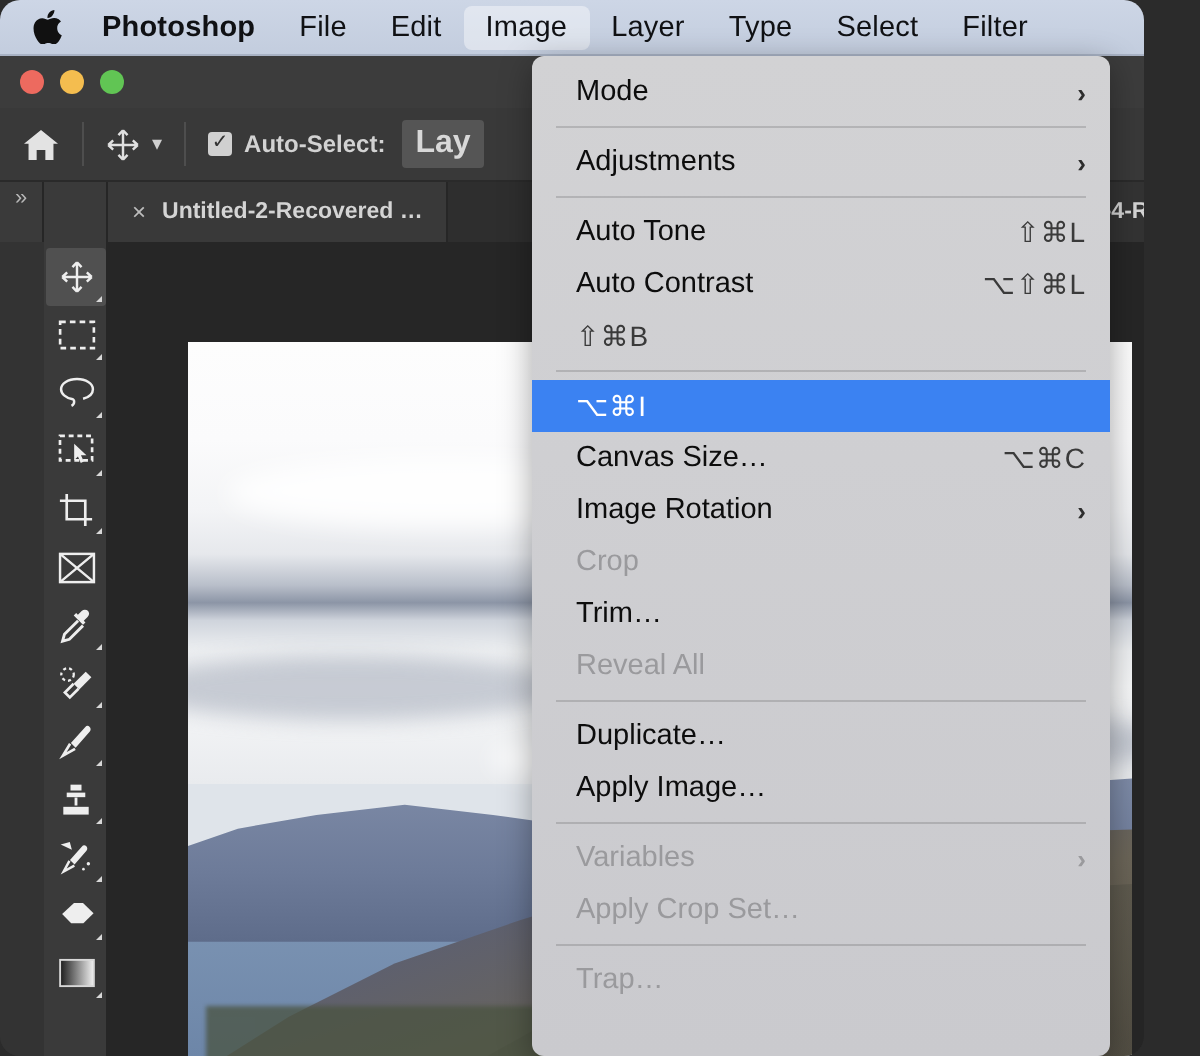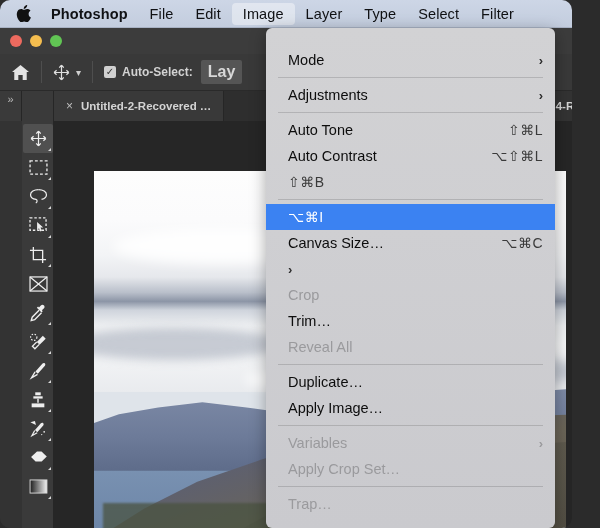--- a/index.html
+++ b/index.html
@@ -150,21 +150,21 @@
     position:absolute; left:2%; top: 93%; width: 44%; height: 8%;
     background: #4a5340; opacity:.75; filter: blur(1px);
   }
 
   
   .menu {
     position: absolute; left: 266px; top: 28px; width: 289px; height: 500px;
     background: linear-gradient(180deg,#d2d2d4 0%, #cfcfd2 40%, #cacace 100%);
     border-radius: 6px 6px 6px 6px;
     box-shadow: 0 4px 16px rgba(0,0,0,.35);
-    padding: 19px 0 0 0;
+    padding: 5px 0 0 0;
     overflow: hidden;
   }
   .mi {
     position: relative; height: 26px; display:flex; align-items:center;
     padding: 0 12px 0 22px; color: #0d0d0d; font-size: 14.5px;
     white-space: nowrap;
   }
   .mi .lbl { flex: 1; }
   .mi .sc { color: #3a3a3a; font-size: 14px; letter-spacing: .5px; }
   .mi .arrow { color:#2d2d2d; font-size: 13px; font-weight: bold; }
@@ -402,20 +402,21 @@
       </div>
       <div class="msep"></div>
       <div class="mi hl">
         <span class="sc">⌥⌘I</span>
       </div>
       <div class="mi">
         <span class="lbl">Canvas Size…</span>
         <span class="sc">⌥⌘C</span>
       </div>
       <div class="mi">
+        <span class="lbl">Image Rotation</span>
         <span class="arrow">›</span>
       </div>
       <div class="mi dis">
         <span class="lbl">Crop</span>
       </div>
       <div class="mi">
         <span class="lbl">Trim…</span>
       </div>
       <div class="mi dis">
         <span class="lbl">Reveal All</span>

